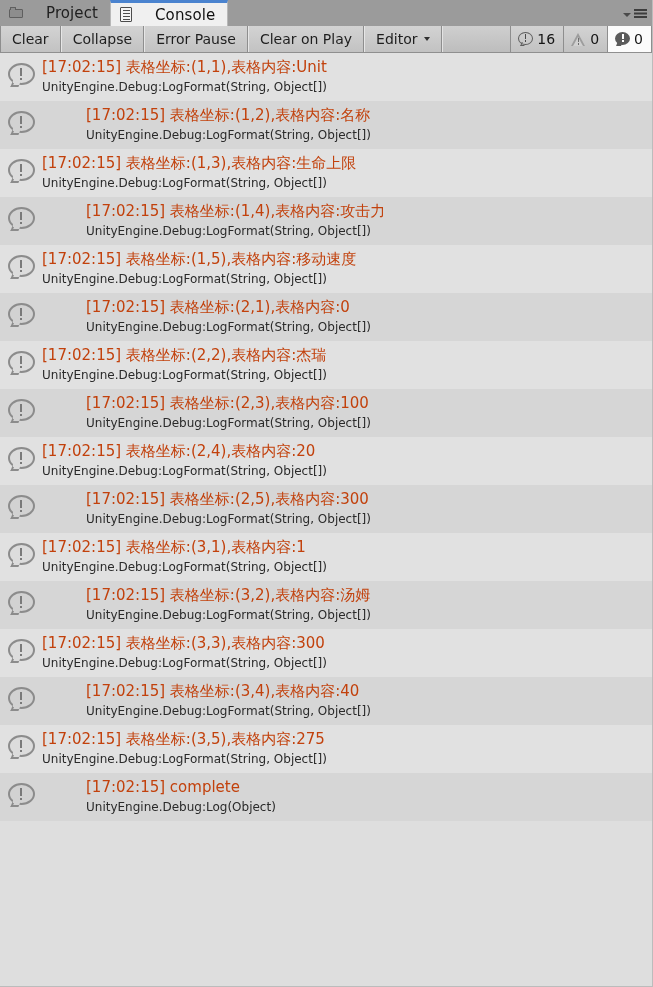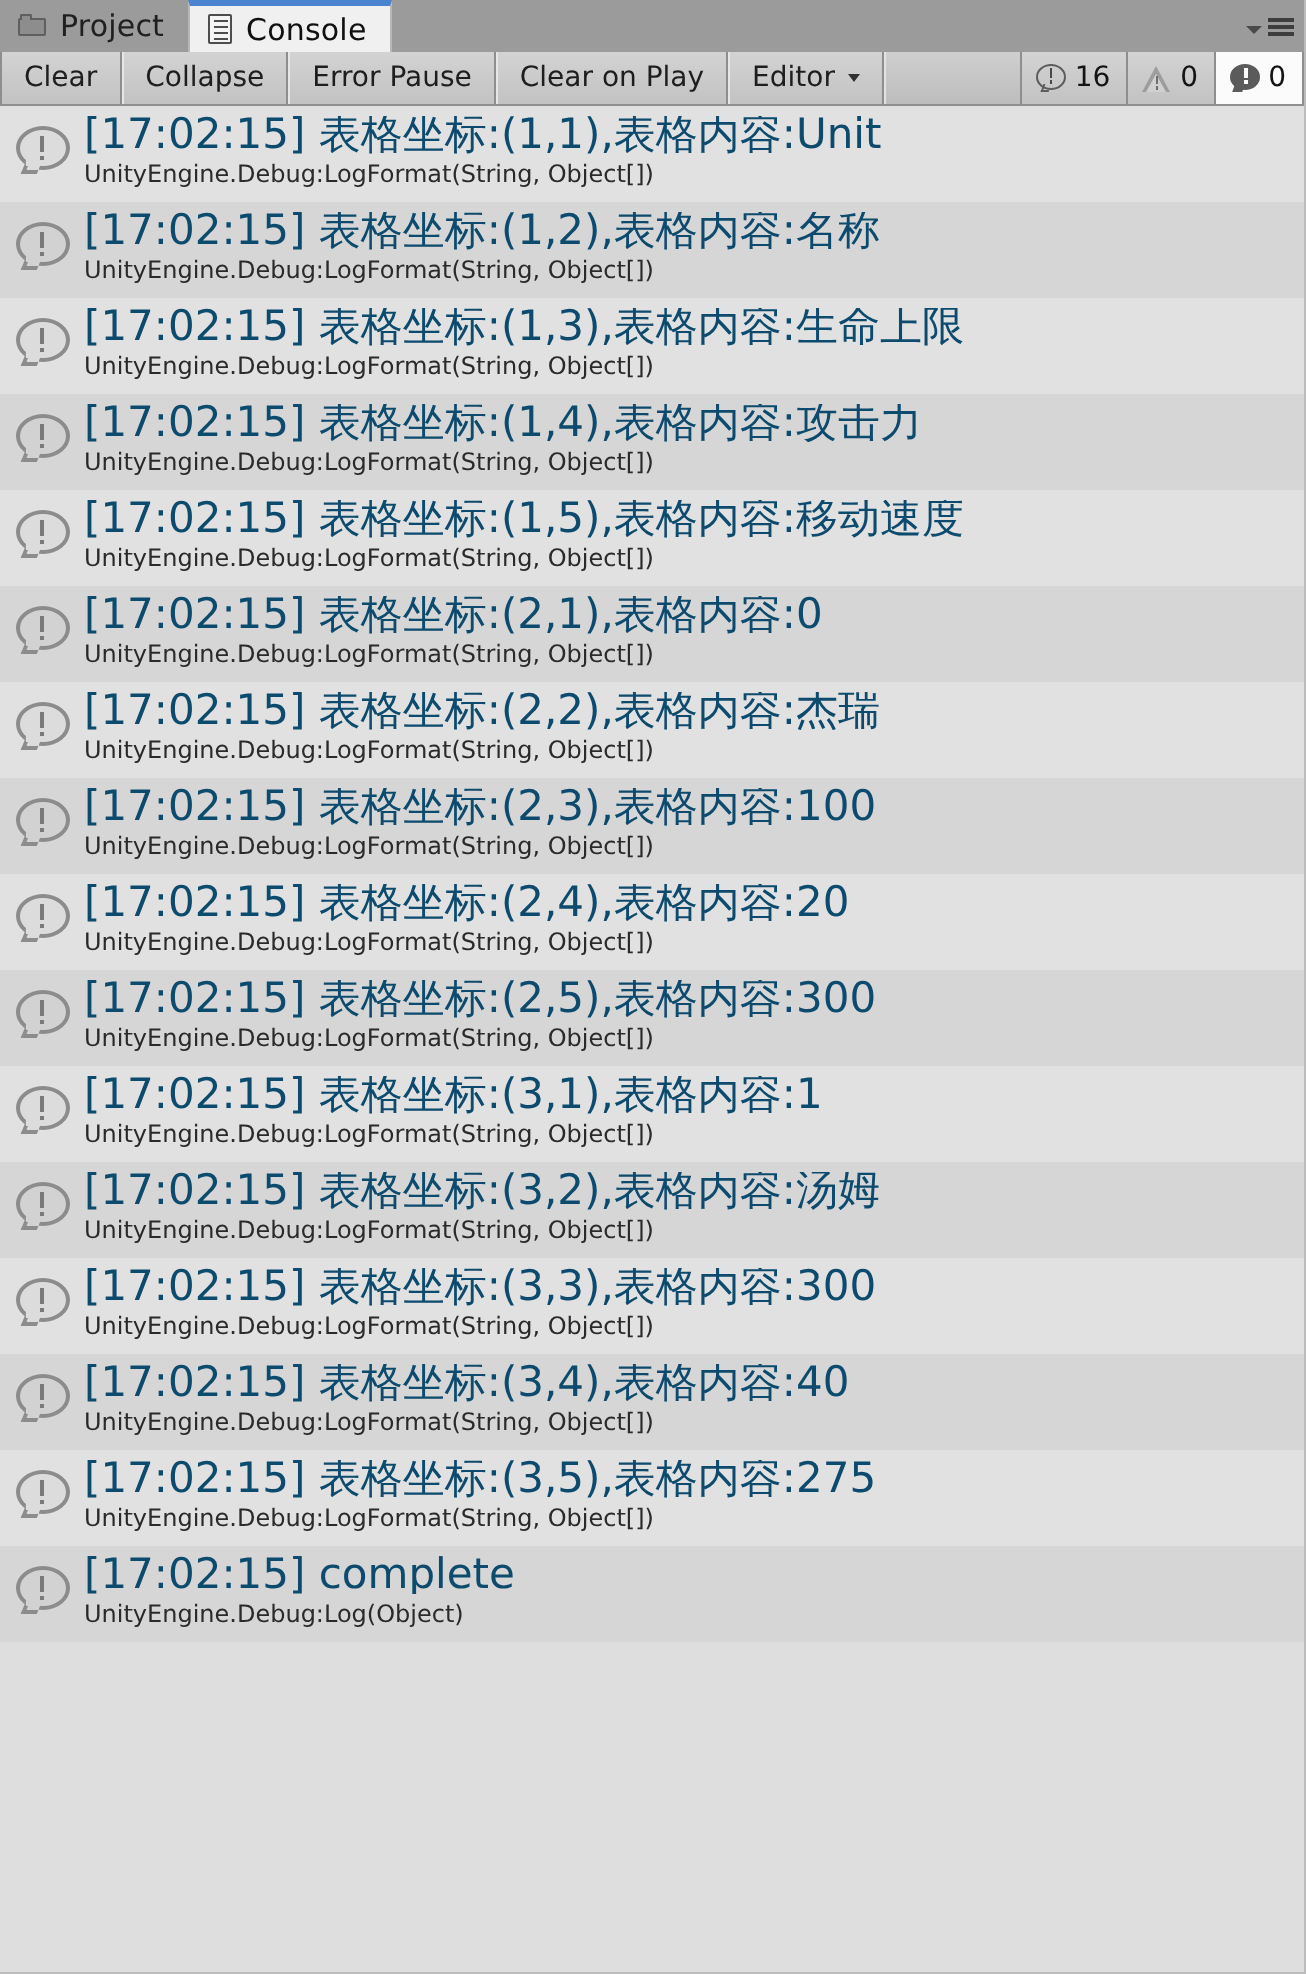--- a/index.html
+++ b/index.html
@@ -8,21 +8,21 @@
     background:#dedede;
     font-family:"DejaVu Sans","Liberation Sans",sans-serif;
     -webkit-font-smoothing:antialiased;
   }
   .app{position:relative;width:653px;height:987px;box-sizing:border-box;
        border-right:1px solid #bcbcbc;border-bottom:1px solid #bcbcbc;overflow:hidden;}
 
   
   .tabbar{position:relative;height:26px;background:#9b9b9b;display:flex;align-items:flex-end;}
   .tab{display:flex;align-items:center;height:26px;box-sizing:border-box;
-       padding:0 12px 0 9px;font-size:15px;color:#1b1b1b;position:relative;cursor:default;}
+       padding:0 12px 0 9px;font-size:15px;color:#1b1b1b;position:relative;cursor:default;gap:16px;}
   .tab.inactive{background:#9b9b9b;color:#202020;}
   .tab.active{background:#f0f0f0;border-top:3px solid #4a83cf;
               border-left:1px solid #b8b8b8;border-right:1px solid #b8b8b8;
               height:26px;color:#101010;}
   .tab-label{margin-left:6px;letter-spacing:.1px;}
   .tab-icon{width:14px;height:14px;display:inline-block;position:relative;flex:0 0 auto;}
   
   .icon-folder{width:15px;height:12px;}
   .icon-folder:before{content:"";position:absolute;left:0;top:2px;width:14px;height:9px;
       background:#8d8d8d;border:1px solid #5f5f5f;border-radius:1px;box-sizing:border-box;}
@@ -91,37 +91,37 @@
   .ic-err:after{content:"";position:absolute;left:2px;top:9.5px;width:5px;height:5px;
       background:#5b5b5b;transform:skewX(-20deg);}
   .ic-err .bang{position:absolute;left:6.5px;top:2.5px;width:2px;height:5px;background:#ffffff;z-index:2;}
   .ic-err .dot{position:absolute;left:6.5px;top:8.6px;width:2px;height:2px;background:#ffffff;z-index:2;}
 
   
   .loglist{background:#dedede;}
   .logrow{display:flex;align-items:flex-start;height:48px;box-sizing:border-box;
           padding:5px 0 0 0;cursor:default;}
   .logrow.even{background:#e1e1e1;}
-  .logrow.odd{background:#d6d6d6;}
+  .logrow.odd{background:#d6d6d6;gap:44px;}
   .logrow .icwrap{width:42px;flex:0 0 42px;display:flex;justify-content:center;padding-top:5px;}
   .row-ic{position:relative;width:27px;height:26px;flex:0 0 auto;}
   .row-ic .bubble{position:absolute;left:0;top:0;width:27px;height:22px;
       border:2px solid #8c8c8c;border-radius:50%;box-sizing:border-box;background:#dcdcdc;}
   .logrow.odd .row-ic .bubble{background:#d2d2d2;}
   .row-ic .tail{position:absolute;left:4px;top:16px;width:8px;height:8px;
       border-left:2px solid #8c8c8c;border-bottom:2px solid #8c8c8c;
       transform:skewX(-22deg);box-sizing:border-box;background:#dcdcdc;}
   .logrow.odd .row-ic .tail{background:#d2d2d2;}
   .row-ic .bang{position:absolute;left:12.5px;top:4.5px;width:2.4px;height:8px;background:#7a7a7a;z-index:3;}
   .row-ic .dot{position:absolute;left:12.5px;top:14.5px;width:2.4px;height:2.4px;background:#7a7a7a;z-index:3;}
   .row-ic .cover{position:absolute;left:5px;top:15px;width:7px;height:5px;background:#dcdcdc;z-index:2;}
   .logrow.odd .row-ic .cover{background:#d2d2d2;}
 
   .logtext{flex:1 1 auto;min-width:0;padding-right:8px;}
-  .logtext .l1{font-size:21px;color:#0c4a6e;line-height:19px;white-space:nowrap;
+  .logtext .l1{font-size:15px;color:#c2410c;line-height:19px;white-space:nowrap;
                overflow:hidden;text-overflow:ellipsis;}
   .logtext .l2{font-size:12px;color:#2a2a2a;line-height:19px;white-space:nowrap;
                overflow:hidden;text-overflow:ellipsis;margin-top:1px;}
 
   .emptyarea{background:#dedede;}
 </style>
 </head>
 <body>
 
 <div class="app">

